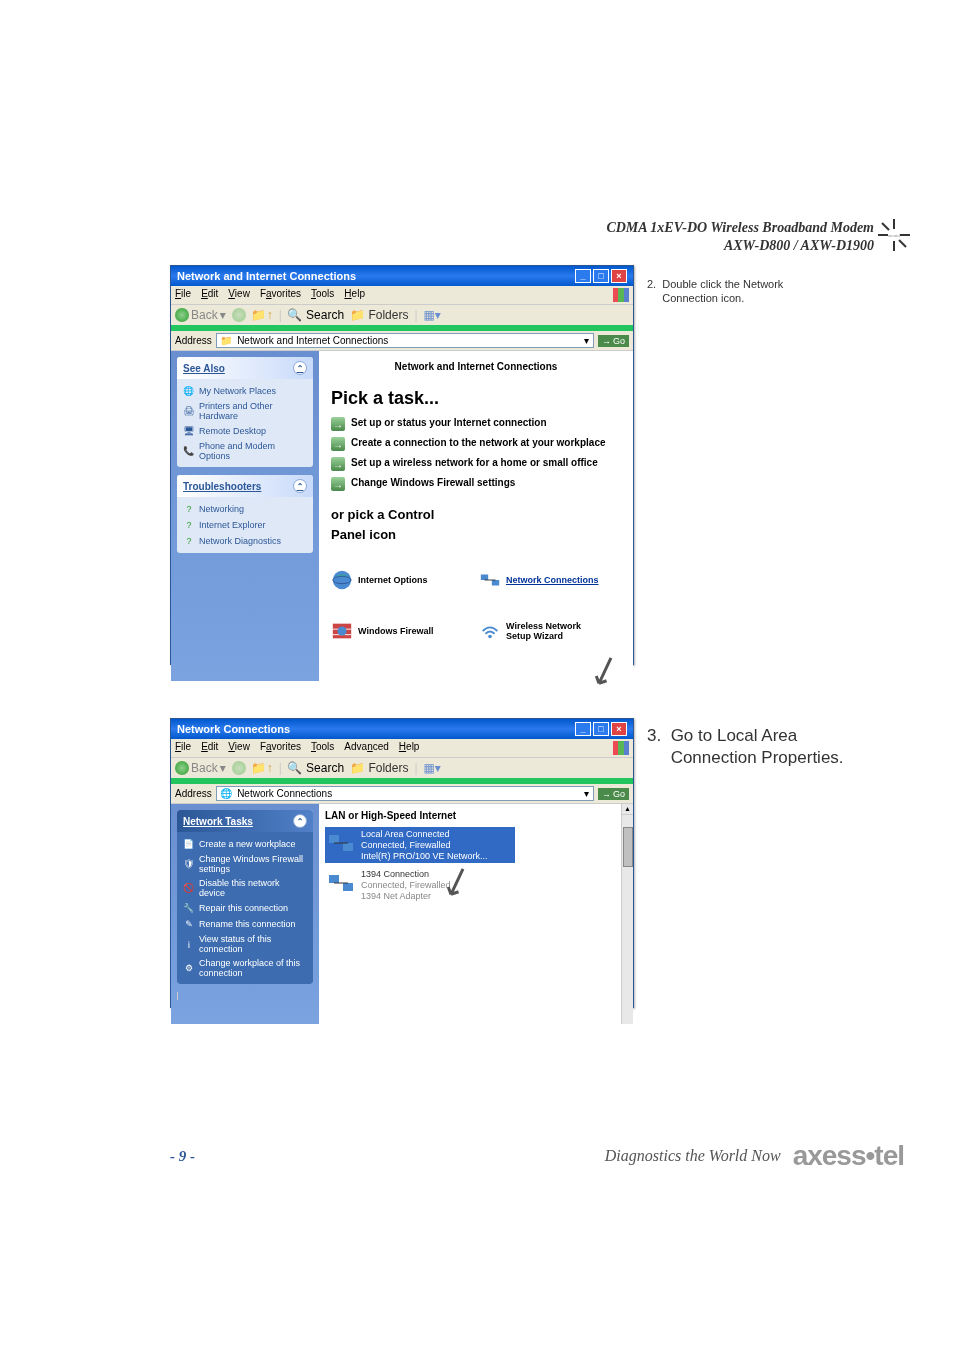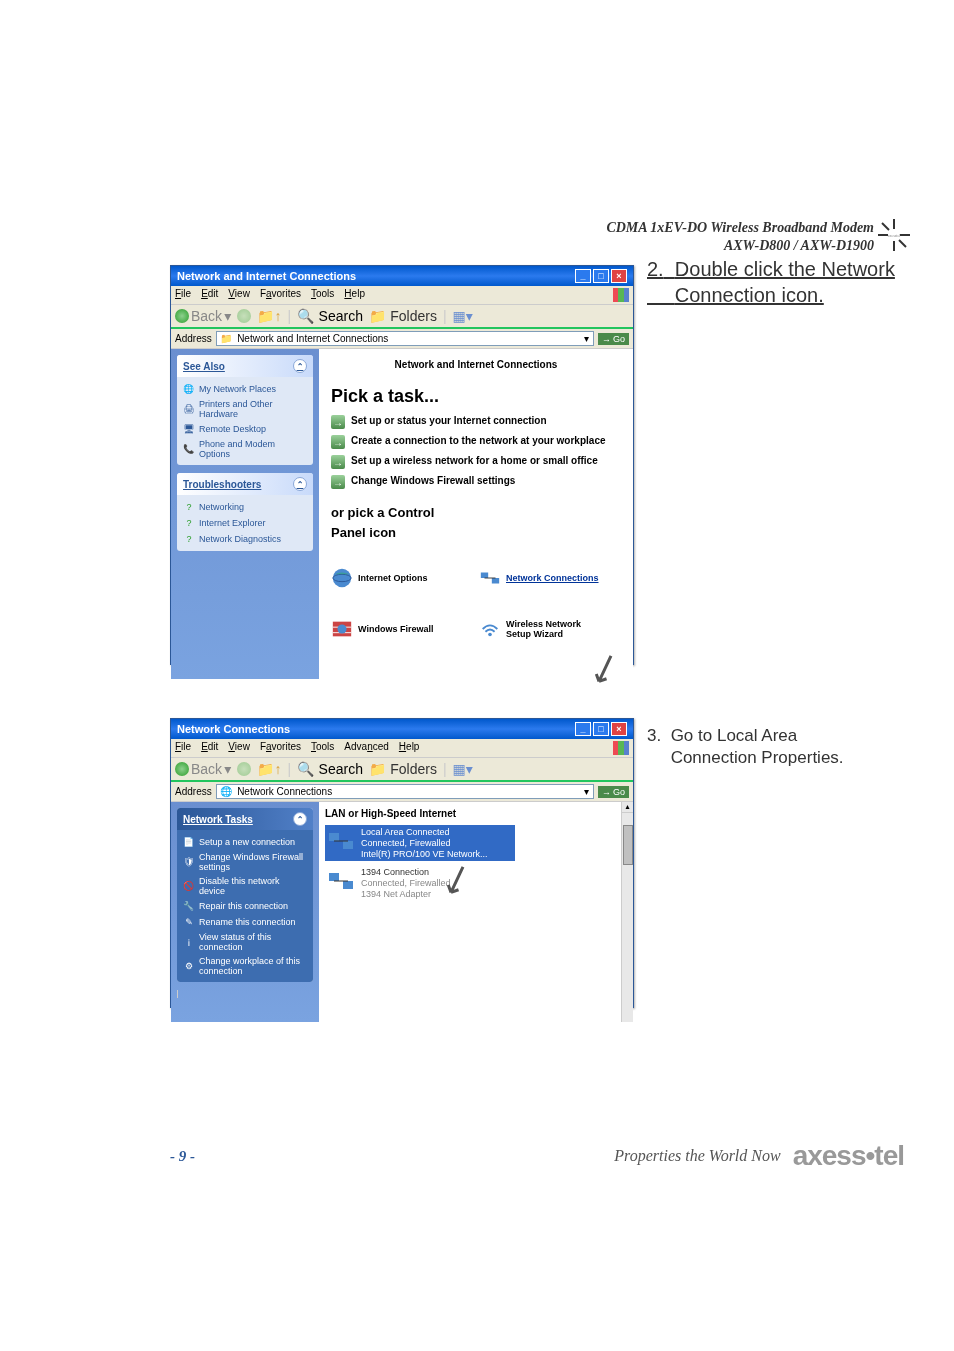--- a/index.html
+++ b/index.html
@@ -23,27 +23,26 @@
     .header-line1 { margin-bottom: 2px; }
     .logo-top {
       position: absolute;
       top: 215px;
       right: 40px;
       width: 40px;
       height: 40px;
     }
     .step2-text {
       position: absolute;
-      top: 256px;
+      top: 277px;
       left: 647px;
       font-family: Arial, sans-serif;
-      font-size: 20px;
+      font-size: 11px;
       color: #333;
       line-height: 1.3;
-      text-decoration: underline;
     }
     .step3-text {
       position: absolute;
       top: 725px;
       left: 647px;
       font-family: Arial, sans-serif;
       font-size: 17px;
       color: #333;
       line-height: 1.3;
     }
@@ -99,25 +98,25 @@
       font-size: 10px;
       display: flex;
       gap: 10px;
       border-bottom: 1px solid #ccc;
     }
     .menubar span { cursor: pointer; }
     .menubar .mkey { text-decoration: underline; }
     .toolbar {
       background: #ece9d8;
       padding: 3px 4px;
-      font-size: 14px;
+      font-size: 12px;
       display: flex;
       align-items: center;
       gap: 6px;
-      border-bottom: 2px solid #22c55e;
+      border-bottom: 6px solid #22c55e;
     }
     .back-btn {
       color: #888;
       display: flex;
       align-items: center;
       gap: 2px;
     }
     .green-circle {
       width: 14px;
       height: 14px;
@@ -605,21 +604,21 @@
   <div class="win-content">
     <div class="sidebar">
       <div class="side-panel dark">
         <div class="side-panel-hdr">
           <span>Network Tasks</span>
           <span class="collapse-icon">⌃</span>
         </div>
         <div class="side-panel-body">
           <div class="side-item">
               <span class="side-icon">📄</span>
-              <span>Setup a new connection</span>
+              <span>Create a new workplace</span>
             </div>
           <div class="side-item">
               <span class="side-icon">🛡</span>
               <span>Change Windows Firewall settings</span>
             </div>
           <div class="side-item">
               <span class="side-icon">🚫</span>
               <span>Disable this network device</span>
             </div>
           <div class="side-item">
@@ -677,16 +676,16 @@
         <div style="height:11px;border-bottom:1px solid #ccc;text-align:center;font-size:8px">▴</div>
         <div class="scroll-thumb"></div>
       </div>
     </div>
   </div>
 </div>
 
 <div class="footer">
   <span class="page-num">- 9 -</span>
   <span style="display:flex;align-items:center;gap:12px">
-    <span class="connecting-world">Properties the World Now</span>
+    <span class="connecting-world">Diagnostics the World Now</span>
     <span class="axesstel-logo">axess•tel</span>
   </span>
 </div>
 
 </body></html>

